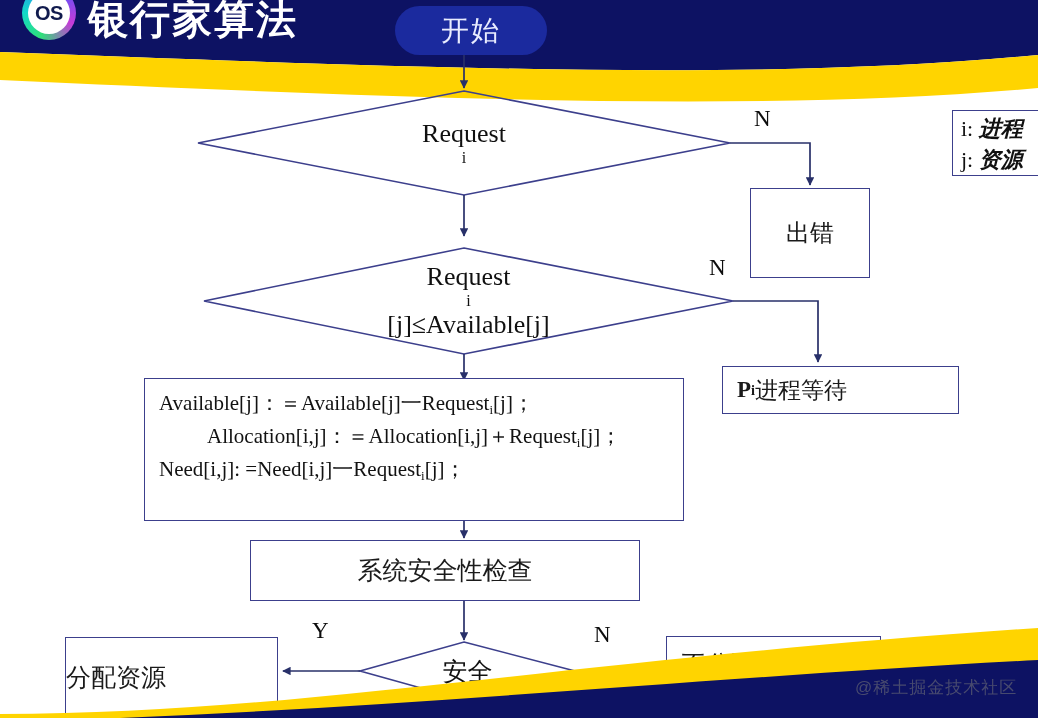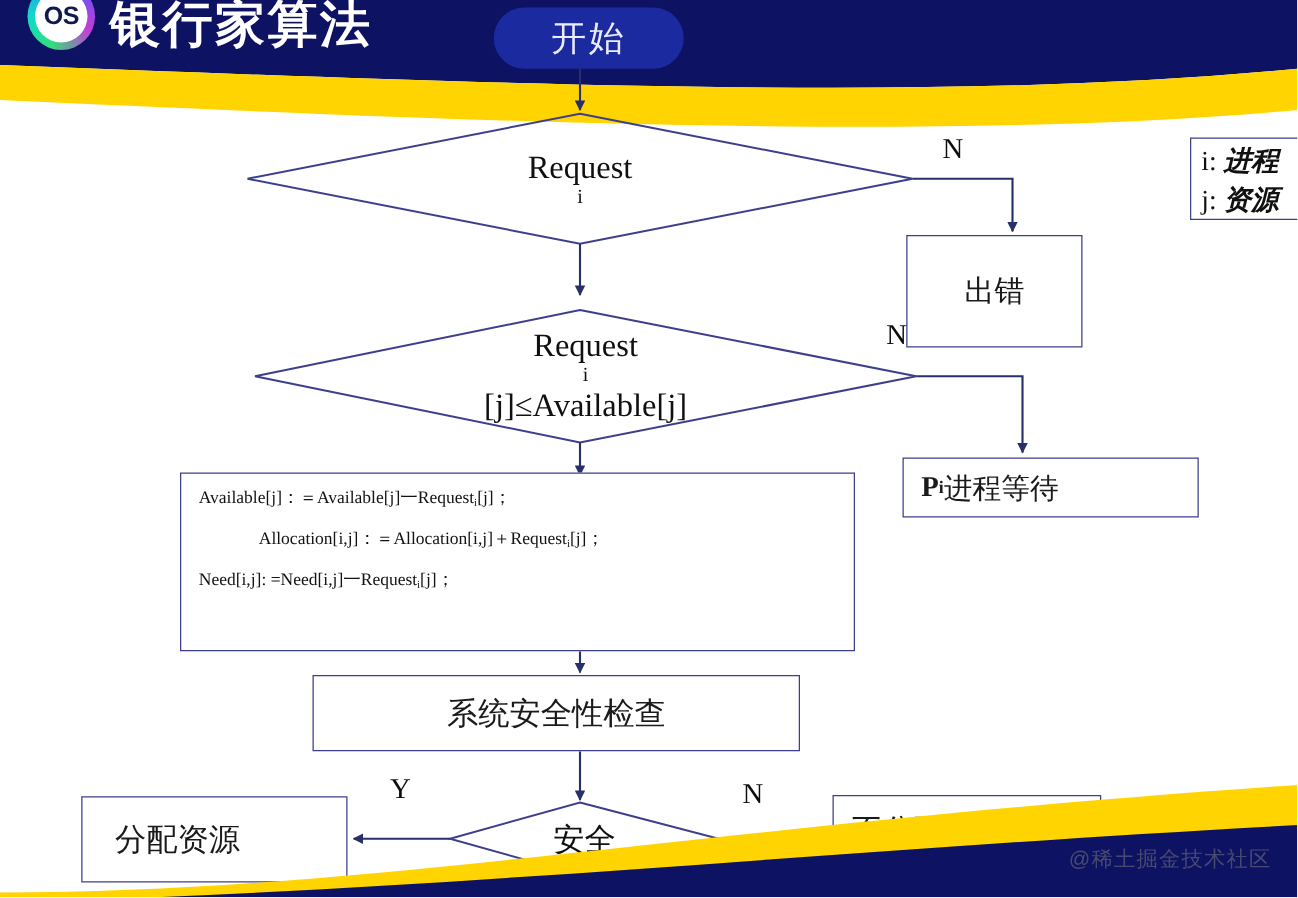--- a/index.html
+++ b/index.html
@@ -119,21 +119,21 @@
     font-size: 23px;
     color: #0d0d0d;
   }
 
   sub { font-size: 0.62em; vertical-align: -0.28em; }
 
   .proc-line {
     position: absolute;
     left: 14px;
     white-space: nowrap;
-    font-size: 14px;
+    font-size: 21px;
     color: #121212;
   }
 
   
   #legend-box {
     position: absolute;
     left: 952px;
     top: 110px;
     width: 120px;
     height: 66px;
@@ -226,21 +226,21 @@
   <div class="diamond-label" style="left:204px; top:276px; width:529px; height:50px; font-size:26px;">
     <span>Request</span>
       <sub>i</sub>
       <span>[j]≤Available[j]</span>
   </div>
 
   <div class="diamond-label cn" style="left:360px; top:648px; width:215px; height:46px; font-size:25px;">安全</div>
 
   <div class="flow-label" style="left:754px; top:106px;">N</div>
 
-  <div class="node center cn" style="left:725px; top:188px; width:141px; height:90px; font-size:24px;">
+  <div class="node center cn" style="left:750px; top:188px; width:120px; height:90px; font-size:24px;">
     <span>出错</span>
   </div>
 
   <div class="flow-label" style="left:709px; top:255px;">N</div>
 
   <div class="node cn" style="left:722px; top:366px; width:237px; height:48px; font-size:23px; padding-left:14px;">
     <span style="font-weight:bold;font-family:'Liberation Serif',serif;">P</span>
       <sub style="font-weight:bold;font-family:'Liberation Serif',serif;">i</sub>
       <span>进程等待</span>
   </div>
@@ -258,21 +258,21 @@
   </div>
 
   <div class="node center cn" style="left:250px; top:540px; width:390px; height:61px; font-size:25px;">
     <span>系统安全性检查</span>
   </div>
 
   <div class="flow-label" style="left:312px; top:618px;">Y</div>
 
   <div class="flow-label" style="left:594px; top:622px;">N</div>
 
-  <div class="node cn" style="left:65px; top:637px; width:213px; height:69px; font-size:25px; padding-left:26px;">
+  <div class="node cn" style="left:65px; top:637px; width:213px; height:80px; font-size:25px; ">
     <span>分配资源</span>
   </div>
 
   <div class="node cn" style="left:666px; top:636px; width:215px; height:56px; font-size:25px; padding-left:14px;">
     <span>不分配资源</span>
   </div>
 
   <div id="legend-box">
     <div class="legend-line">
       <span style="font-family:'Liberation Serif',serif;">i:</span>

